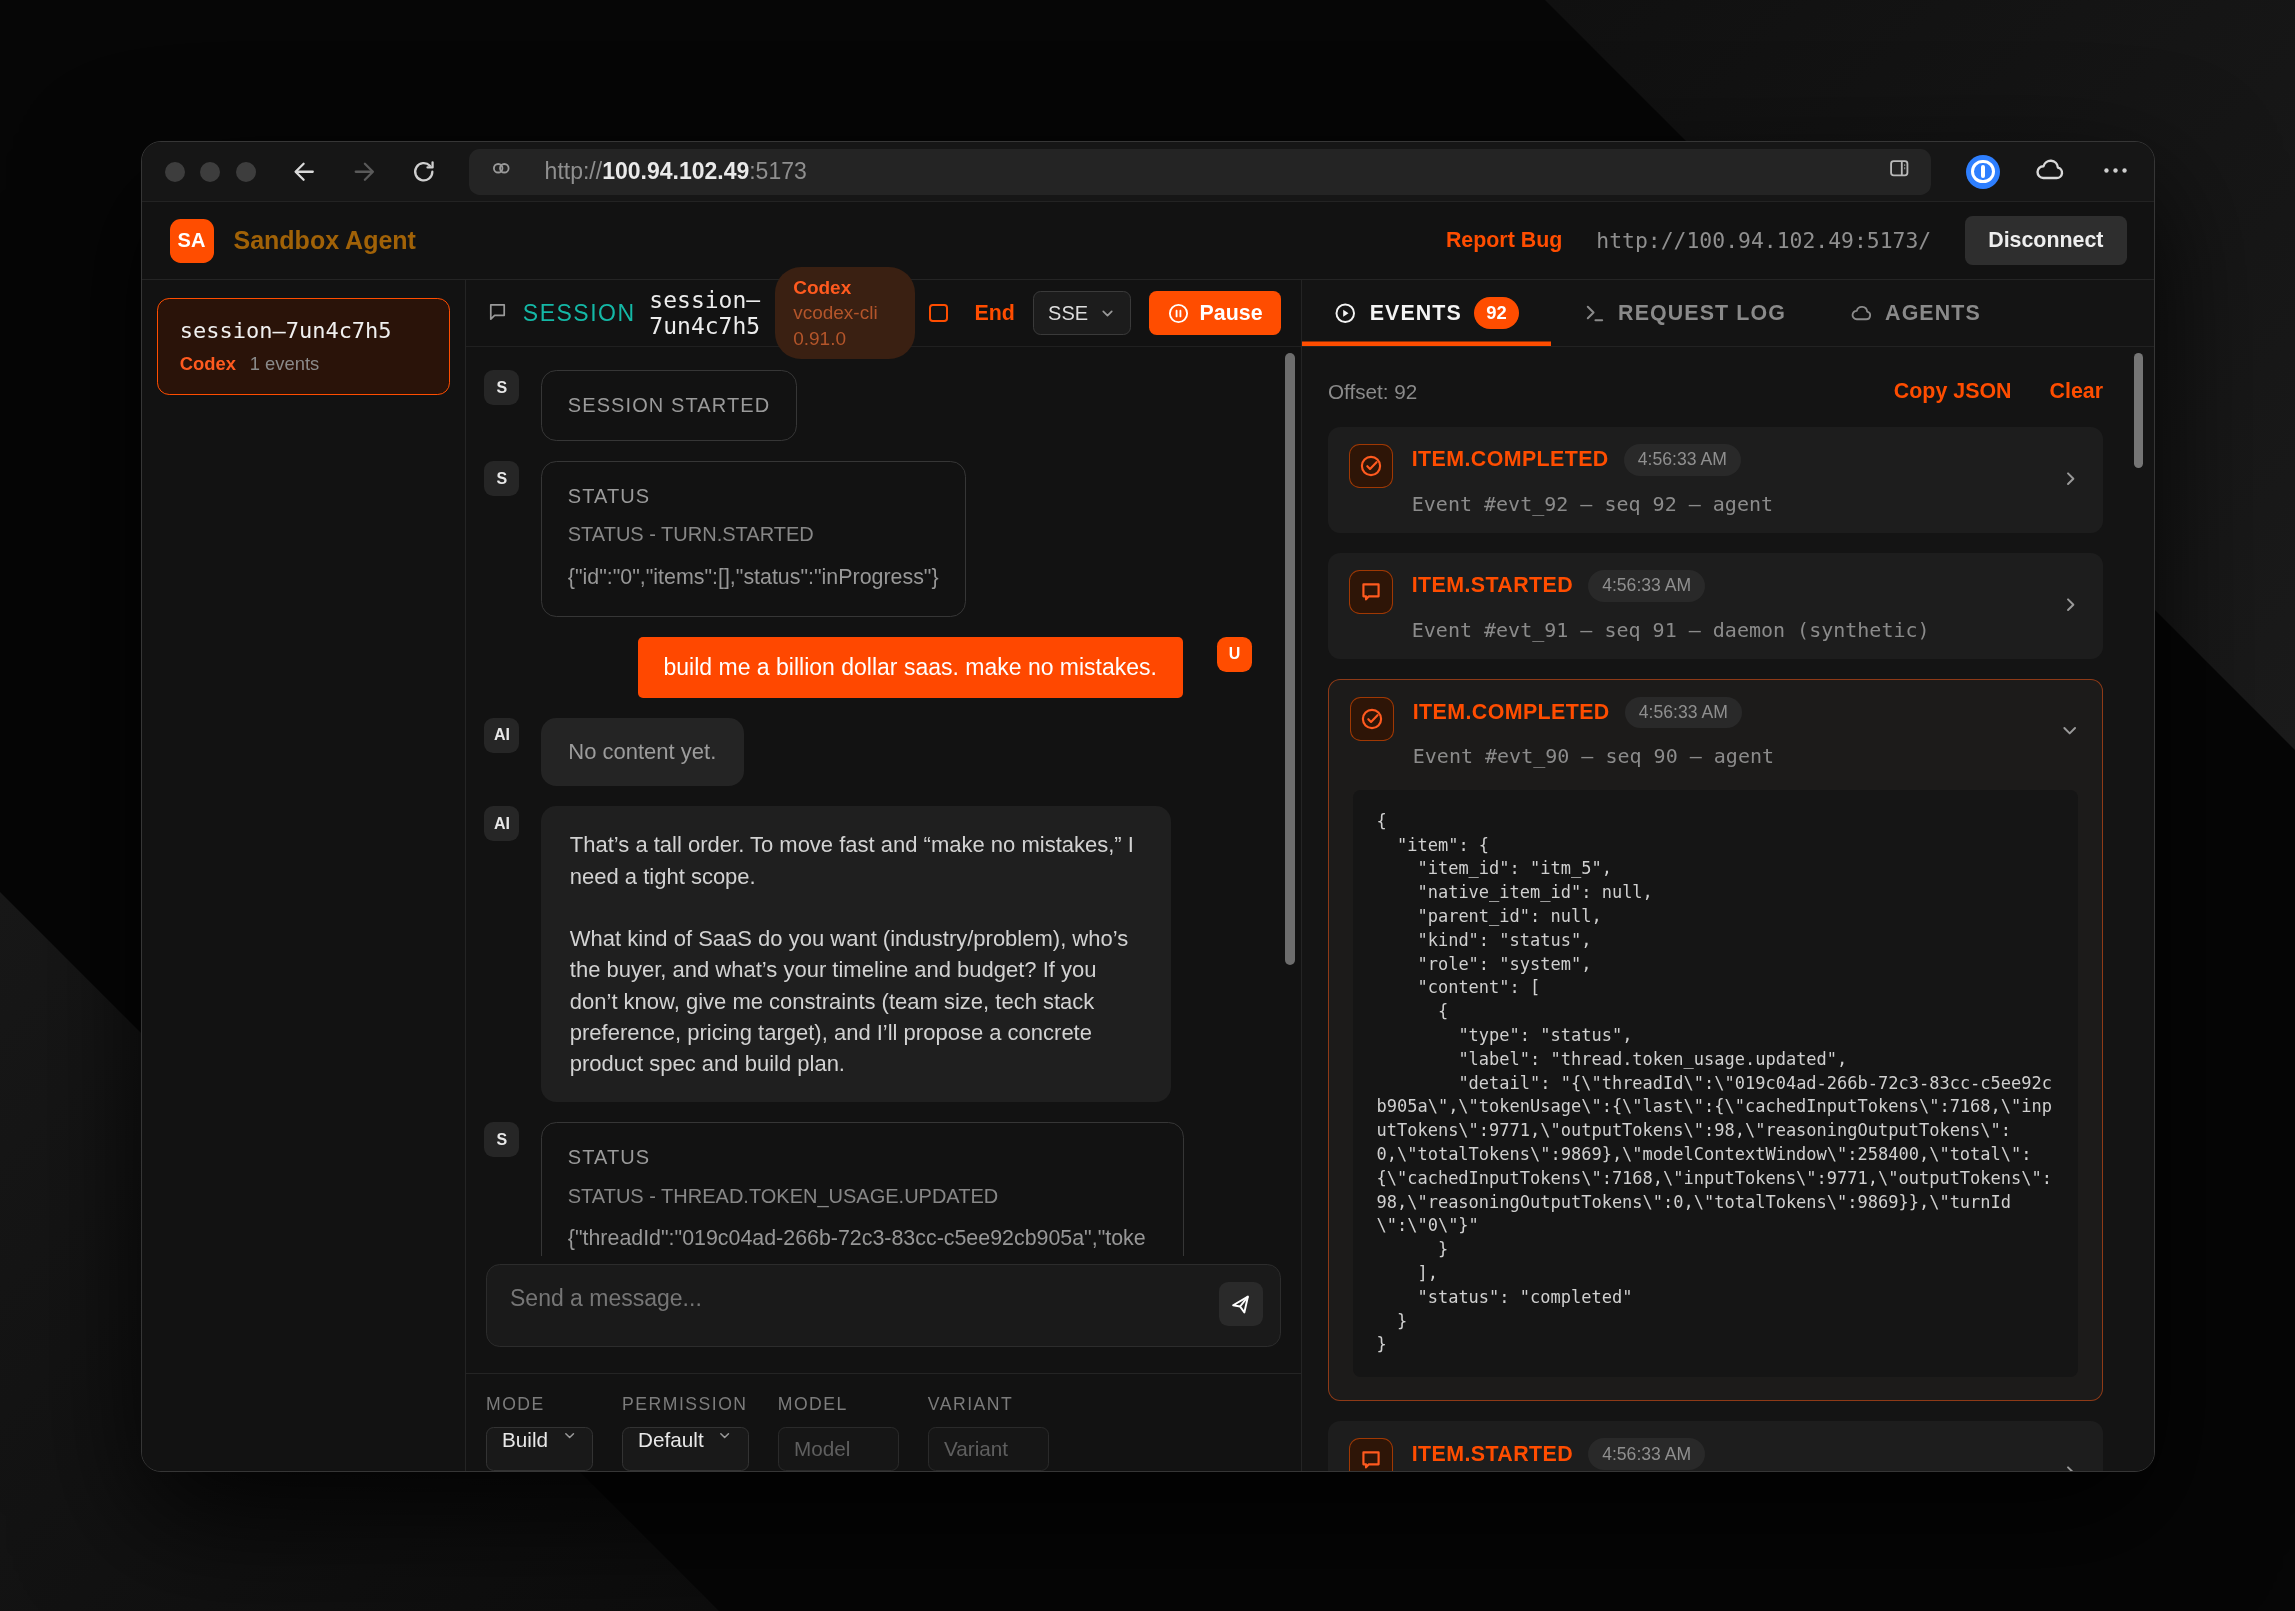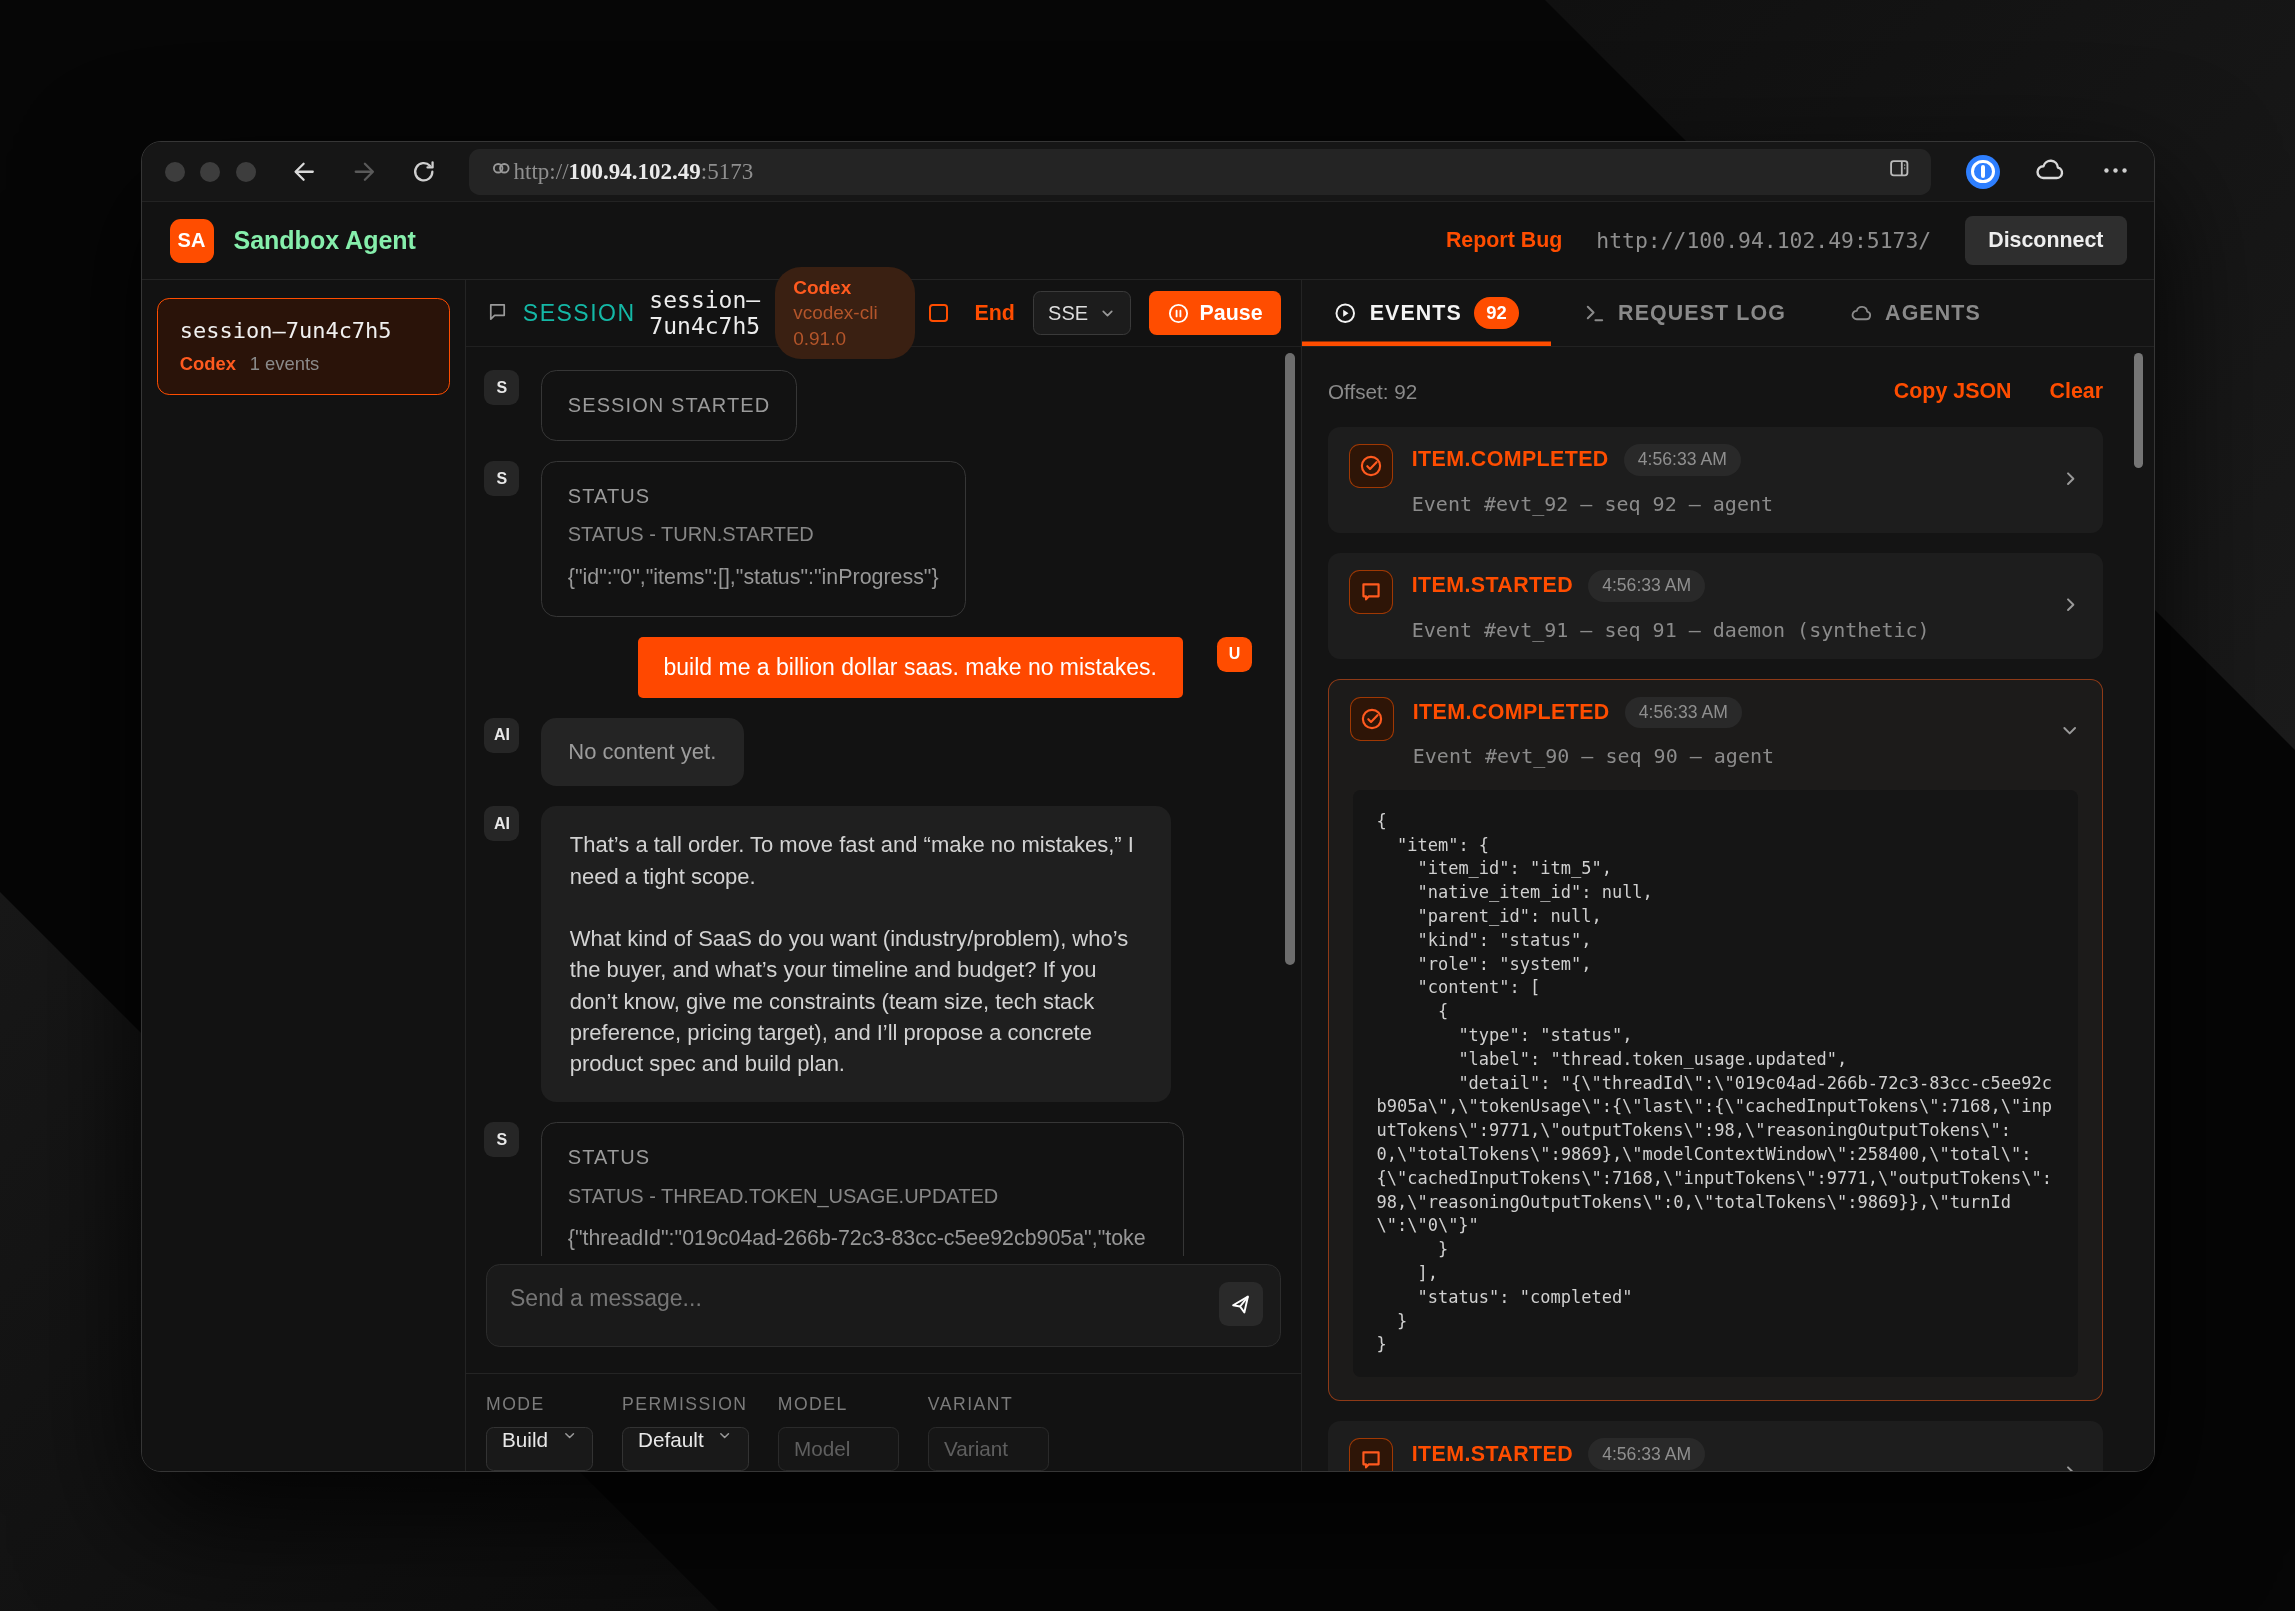--- a/index.html
+++ b/index.html
@@ -18,33 +18,33 @@
             box-shadow:0 46px 122px rgba(0,0,0,.85); overflow:hidden; display:flex; flex-direction:column; }
 
   
   .chrome { height:60px; flex:0 0 60px; background:#161616; border-bottom:0.8px solid #232323;
             display:flex; align-items:center; padding:0 23px; }
   .dots { display:flex; gap:15.3px; }
   .dot { width:20px; height:20px; border-radius:50%; background:#3d3d3d; }
   .navbtns { display:flex; gap:32px; margin-left:35px; align-items:center; }
   .navbtns svg { display:block; }
   .urlbar { flex:1; margin:0 35px 0 32px; height:46px; background:#242424; border-radius:10.7px;
-            display:flex; align-items:center; padding:0 20px; gap:0; font-size:23px;font-family:Liberation Serif, serif; }
+            display:flex; align-items:center; padding:0 20px; gap:31px; font-size:23px; }
   .url-dim { color:#8f8f8f; } .url-host { color:#eaeaea; font-weight:600; }
   .chrome-right { display:flex; align-items:center; gap:34px; }
   .op-badge { width:34px; height:34px; border-radius:50%; background:#2e7fff; position:relative; }
   .op-badge::before { content:""; position:absolute; inset:5.4px; border:3.8px solid #fff; border-radius:50%; }
   .op-badge::after { content:""; position:absolute; left:14.5px; top:10px; width:4.6px; height:13.8px; background:#fff; border-radius:2.3px; }
 
   
   .appbar { height:78px; flex:0 0 78px; background:#121212; border-bottom:0.8px solid #242424;
             display:flex; align-items:center; padding:0 27.5px; gap:20px; }
   .logo { width:44px; height:44px; border-radius:10.7px; background:#ff4d00; color:#fff;
           font-size:20px; font-weight:700; display:flex; align-items:center; justify-content:center; }
-  .apptitle { font-size:25px; font-weight:700; color:#86efac; }
+  .apptitle { font-size:25px; font-weight:700; color:#a16207; }
   .appbar-right { margin-left:auto; display:flex; align-items:center; gap:34px; }
   .report { font-size:21.4px; font-weight:700; color:#ff4d00; }
   .server { font-size:21.4px; color:#8f8f8f; }
   .disconnect { background:#2e2e2e; border-radius:7.7px; padding:12.2px 23px; font-size:21.4px;
                 font-weight:600; color:#eee; }
 
   .main { flex:1; display:flex; min-height:0; }
 
   
   .sidebar { width:324px; flex:0 0 324px; border-right:0.8px solid #242424; background:#121212;

